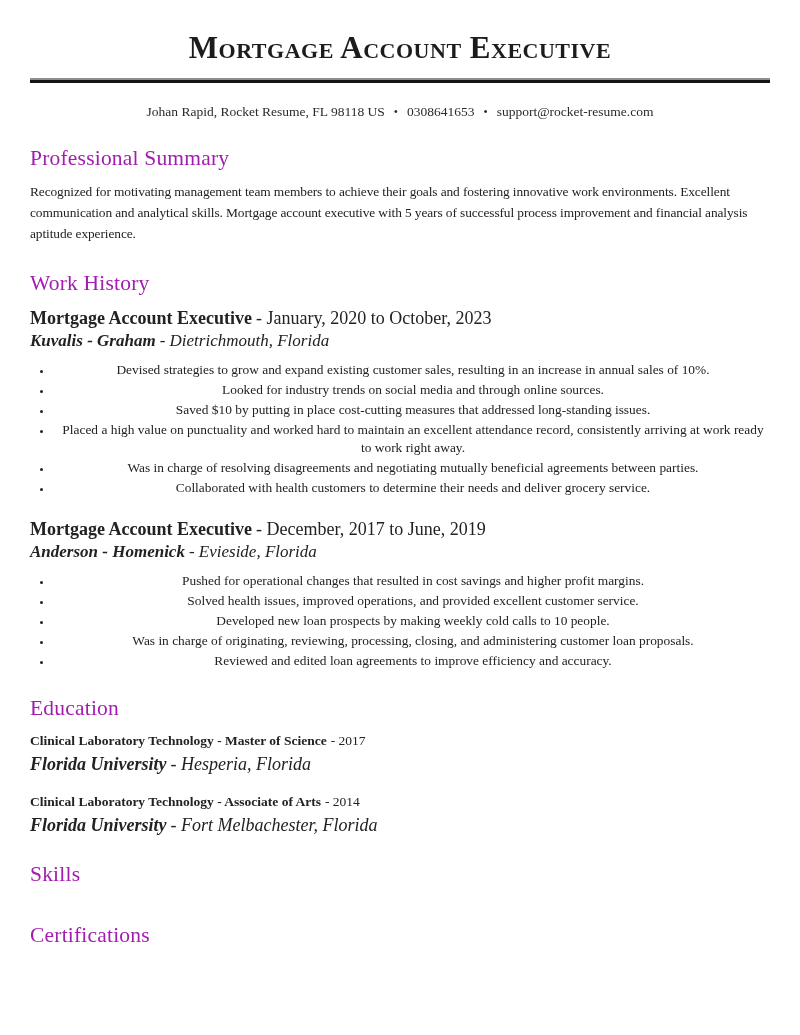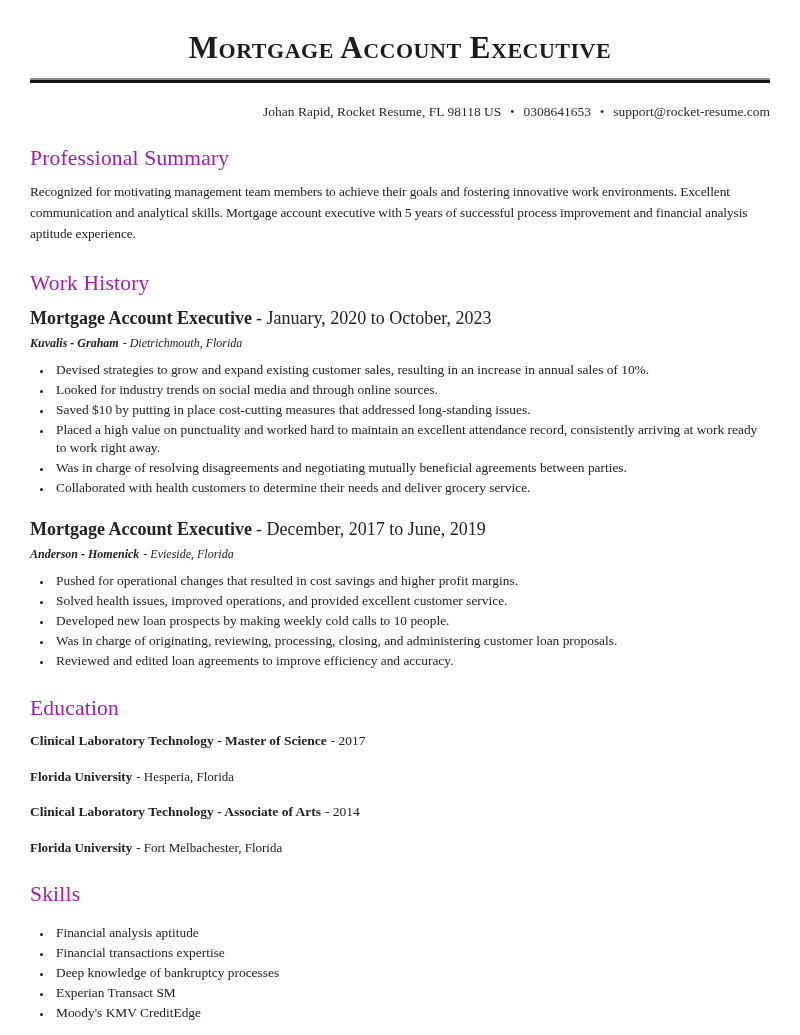--- a/index.html
+++ b/index.html
@@ -24,21 +24,21 @@
     color: #1c1c1c;
   }
   .header-rule {
     margin-top: 12px;
     height: 1px;
     border-top: 2px solid #8e8e8e;
     border-bottom: 3px solid #151515;
   }
   .contact-line {
     margin-top: 21px;
-    text-align: right;
+    text-align: center;
     font-size: 13.5px;
     color: #2a2a2a;
   }
   .contact-line .sep { margin: 0 9px; font-size: 12px; }
 
   
   h2.section-heading {
     font-size: 21.5px;
     font-weight: 400;
     color: #a21caf;
@@ -50,39 +50,40 @@
     font-size: 13.4px;
     line-height: 1.58;
     letter-spacing: -0.1px;
   }
 
   
   .job + .job { margin-top: 19px; }
   .job-head { font-size: 18px; line-height: 1.4; }
   .job-head .bold { font-weight: 700; }
   .job-head .after-dash { margin-left: 4px; }
-  .job-sub { font-size: 12px; font-style: italic; margin-top: 5px; }
+  .job-sub { font-size: 17px; font-style: italic; }
   .job-sub .bold { font-weight: 700; }
   .job-sub .after-dash { margin-left: 4px; }
 
   ul.bullet-list {
     margin: 10px 0 0;
     padding-left: 23px;
     font-size: 13.4px;
     line-height: 1.38;
+    text-align: center;
   }
   ul.bullet-list li { padding-left: 3px; margin: 1.5px 0; }
   ul.bullet-list li::marker { font-size: 0.8em; }
 
   
   .edu-entry + .edu-entry { margin-top: 17px; }
   .edu-head { font-size: 13.5px; line-height: 1.45; }
   .edu-head .bold { font-weight: 700; text-align: right; }
   .edu-head .after-dash { margin-left: 4px; }
-  .edu-sub { font-size: 13px; margin-top: 18px; }
+  .edu-sub { font-size: 18px; font-style: italic; margin-top: 3px; }
   .edu-sub .bold { font-weight: 700; }
   .edu-sub .after-dash { margin-left: 4px; }
 
   
   .skills-cols { display: flex; }
   .skills-cols ul.bullet-list { margin-top: 6px; }
   .skills-col-1 { flex: 0 0 49%; }
   .skills-col-2 { flex: 1 1 auto; }
 </style>
 </head>
@@ -160,28 +161,20 @@
       </div>
       <div class="edu-sub">
         <span class="bold">Florida University</span><span class="after-dash">- Fort Melbachester, Florida</span>
       </div>
     </div>
   </section>
 
   <section>
     <h2 class="section-heading">Skills</h2>
     <div class="skills-cols">
-      <ul class="bullet-list skills-col-1">
-
-      <li>Financial analysis aptitude</li>
-          <li>Financial transactions expertise</li>
-          <li>Deep knowledge of bankruptcy processes</li>
-          <li>Experian Transact SM</li>
-          <li>Moody's KMV CreditEdge</li>
-        </ul>
     </div>
   </section>
 
   <section class="certs">
     <h2 class="section-heading">Certifications</h2>
 
   </section>
 
 </div>
 

